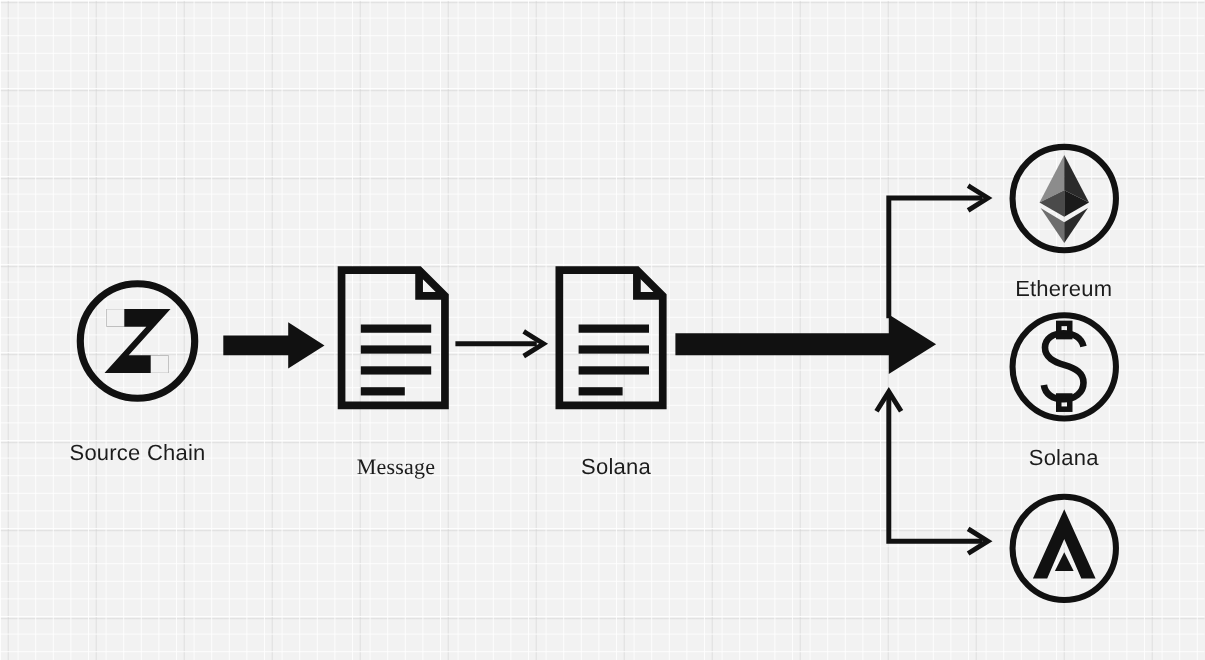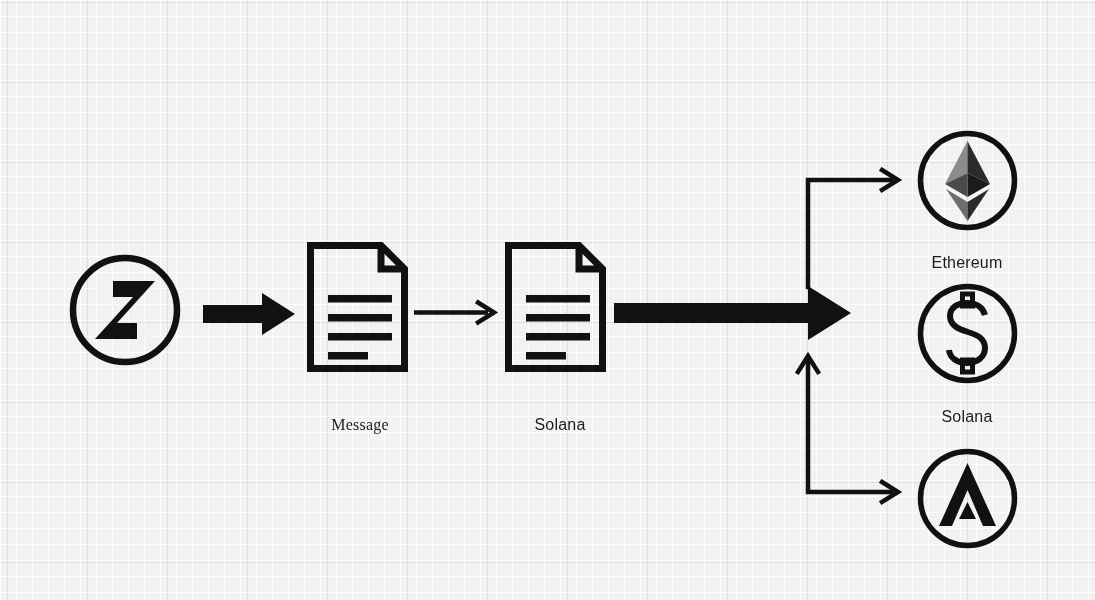--- a/index.html
+++ b/index.html
@@ -30,21 +30,21 @@
       80px 80px;
     background-position: 0 0, 0 0, 7px 2px, 7px 2px;
   }
   .node {
     position: absolute;
   }
   .label {
     position: absolute;
     text-align: center;
     color: #1c1c1c;
-    font-size: 16px;
+    font-size: 20px;
     line-height: 26px;
     letter-spacing: 0.2px;
     white-space: nowrap;
   }
   svg {
     display: block;
     overflow: visible;
   }
 </style>
 </head>
@@ -53,20 +53,21 @@
 <div id="canvas">
 
   <div class="node" style="left:65px; top:250px; width:120px; height:120px;">
     <svg width="120" height="120" viewBox="0 0 120 120">
       <circle cx="60" cy="60" r="52" fill="none" stroke="#111111" stroke-width="6.5"></circle>
       <path d="M32 31 H90 L52 73 H88 V89 H30 L68 47 H32 Z" fill="#111111"></path>
       <rect x="32" y="31" width="16" height="16" fill="#f2f2f2"></rect>
       <rect x="72" y="73" width="16" height="16" fill="#f2f2f2"></rect>
     </svg>
   </div>
+  <div class="label" style="left:25px; top:399px; width:200px;">Source Chain</div>
 
   <div class="node" style="left:200px; top:288px; width:100px; height:52px;">
     <svg width="100" height="52" viewBox="0 0 100 52">
       <path d="M3 17 H62 V5 L95 26 L62 47 V35 H3 Z" fill="#111111"></path>
     </svg>
   </div>
 
   <div class="node" style="left:305px; top:240px; width:110px; height:134px;">
     <svg width="110" height="134" viewBox="0 0 110 134">
       <path d="M5.5 5.5 H76 L99.5 29 V128.5 H5.5 Z" fill="none" stroke="#111111" stroke-width="7" stroke-linejoin="miter"></path>

